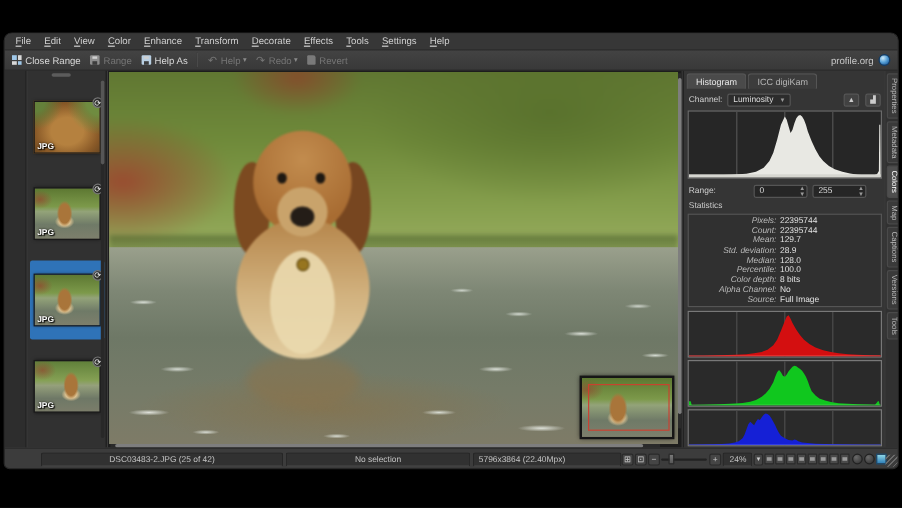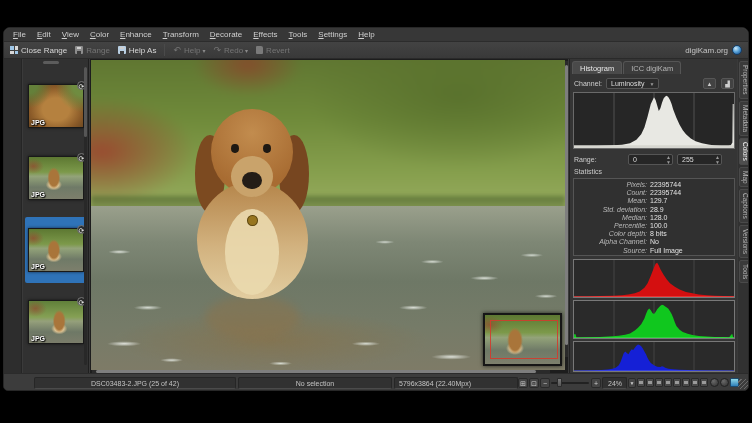--- a/index.html
+++ b/index.html
@@ -251,21 +251,21 @@
     <span class="tbtn disabled">
       <span class="arrow-glyph">↷</span>
       <span>Redo</span>
       <span class="ddown">▾</span>
     </span>
     <span class="tbtn disabled">
       <span class="doc-icon"></span>
       <span>Revert</span>
     </span>
     <span class="brand">
-      <span>digiKam.org</span>
+      <span>profile.org</span>
       <span class="globe"></span>
     </span>
   </div>
 
   <div class="mainarea">
 
     <div class="leftstrip"></div>
 
     <div class="thumbbar">
       <div class="tb-handle" style="left:20px;"></div>

